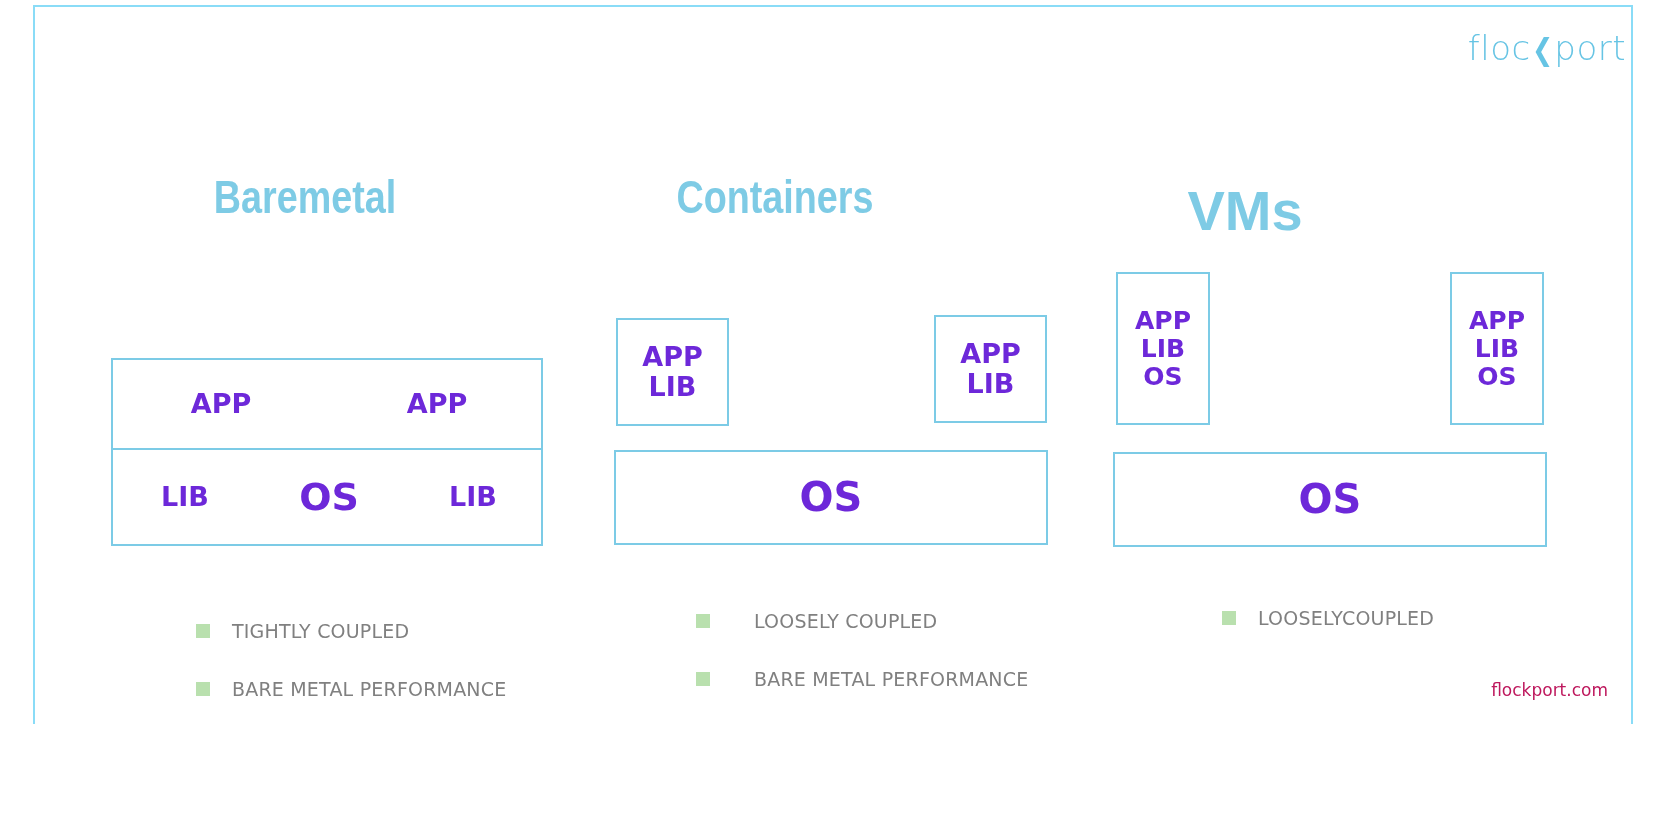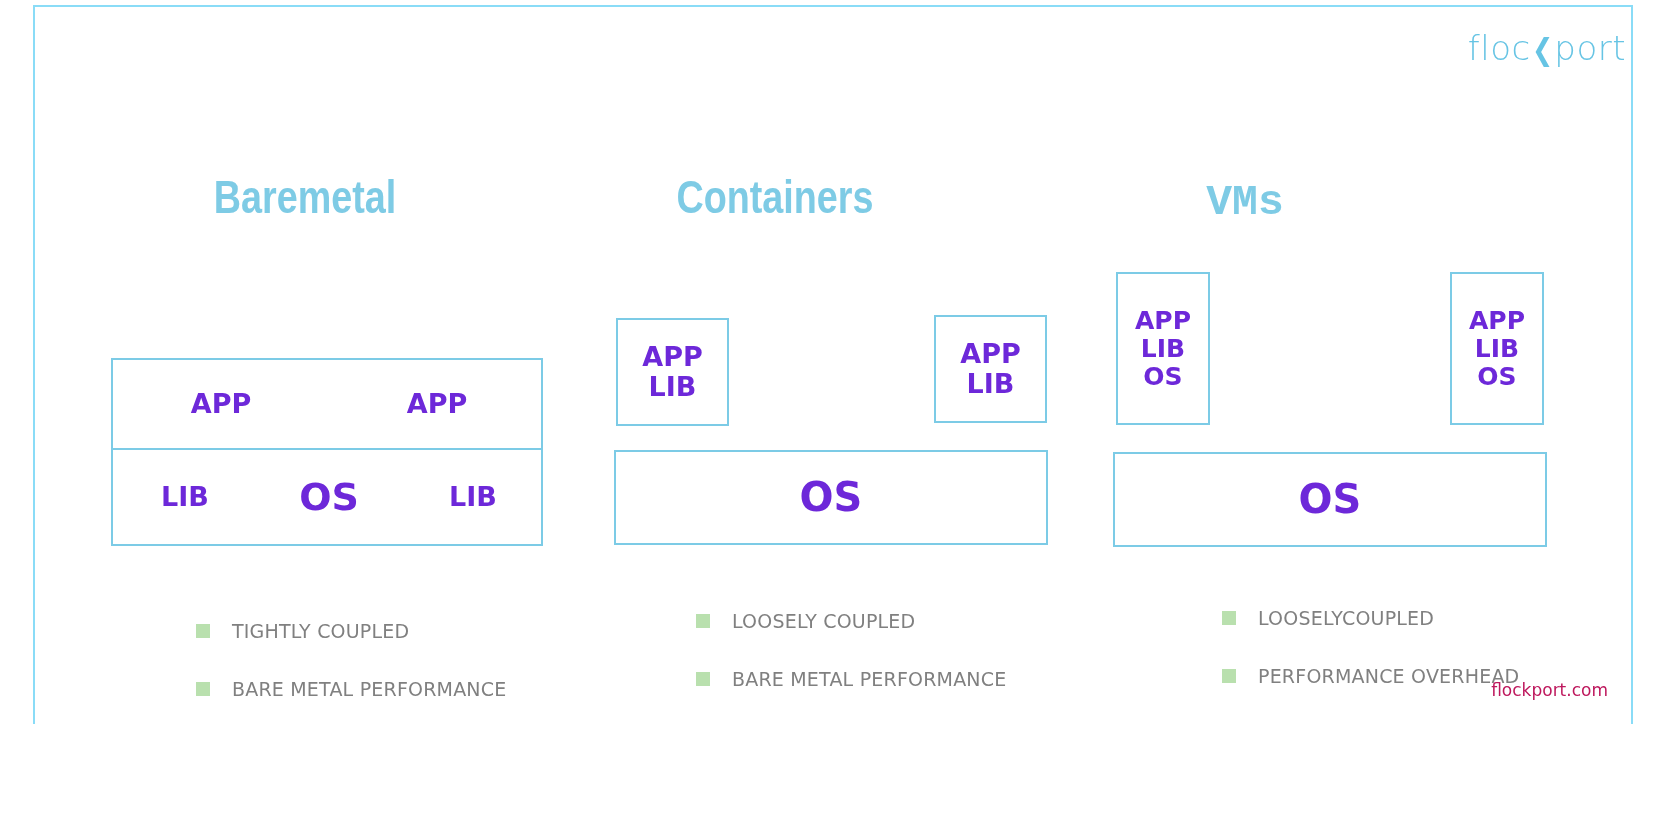--- a/index.html
+++ b/index.html
@@ -58,22 +58,22 @@
     font-weight: 700;
     white-space: nowrap;
   }
   .col-title.condensed {
     font-family: "Liberation Sans Narrow", "Liberation Sans", sans-serif;
     transform: scaleX(0.82);
     transform-origin: center center;
     font-size: 46px;
   }
   .col-title.plain {
-    font-family: Liberation Mono, monospace;
-    font-size: 43px;
+    font-family: Liberation Sans, sans-serif;
+    font-size: 56px;
   }
   #title-baremetal { left: 140px;  top: 170px; width: 330px; text-align: center; }
   #title-containers{ left: 610px;  top: 170px; width: 330px; text-align: center; }
   #title-vms       { left: 1090px; top: 178px; width: 310px; text-align: center; }
 
   
   .arch-box {
     position: absolute;
     border: 2px solid #7ccbe6;
     box-sizing: border-box;
@@ -139,21 +139,21 @@
     margin-left: 22px;
     color: #808080;
     font-size: 19px;
     font-family: "DejaVu Sans", sans-serif;
     letter-spacing: 0.2px;
   }
 
   #list-baremetal  { left: 196px;  top: 620px; }
   #list-baremetal  .bullet-row { margin-bottom: 36px; }
   #list-containers { left: 696px;  top: 610px; }
-  #list-containers .bullet-row { margin-bottom: 36px; }
+  #list-containers .bullet-row { margin-bottom: 36px; gap: 22px; }
   #list-vms        { left: 1222px; top: 607px; }
   #list-vms        .bullet-row { margin-bottom: 36px; }
 
   
   .footer-link {
     position: absolute;
     right: 58px;
     bottom: 24px;
     color: #be185d;
     font-size: 17px;
@@ -244,21 +244,17 @@
       <span class="bullet-sq"></span>
       <span class="bullet-text">PORTABLE</span>
     </div>
   </div>
 
   <div id="list-vms" class="bullet-list">
     <div class="bullet-row">
       <span class="bullet-sq"></span>
       <span class="bullet-text">LOOSELYCOUPLED</span>
     </div>
-    <div class="bullet-row">
-      <span class="bullet-sq"></span>
-      <span class="bullet-text">PERFORMANCE OVERHEAD</span>
-    </div>
   </div>
 
   <div class="footer-link">flockport.com</div>
 
 </div>
 
 </body></html>

